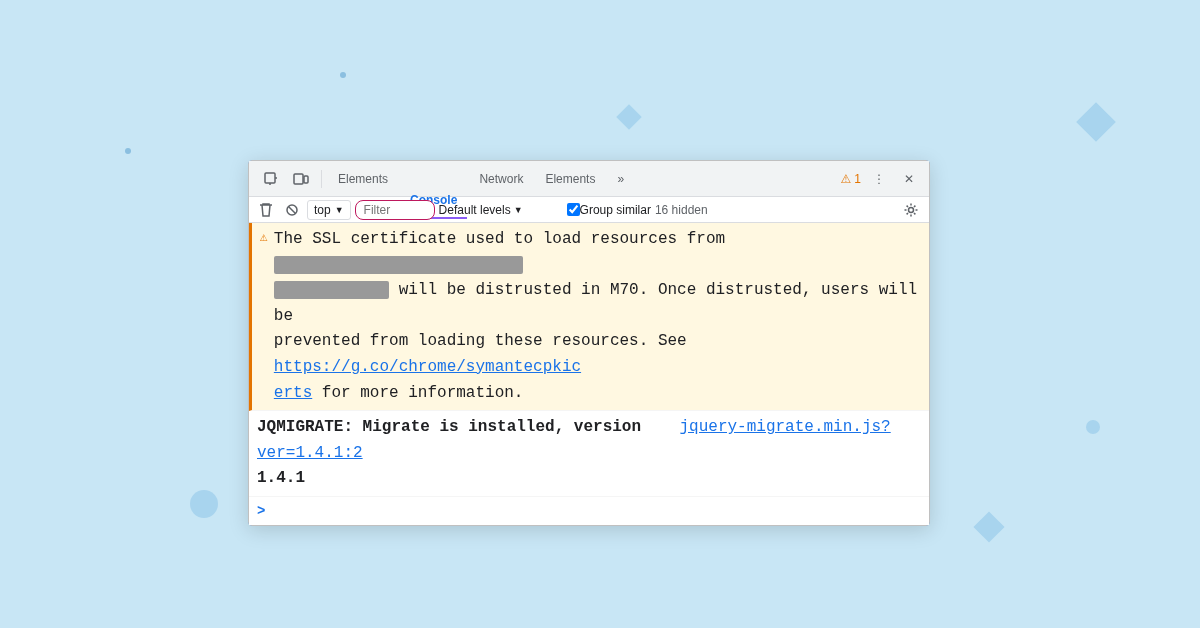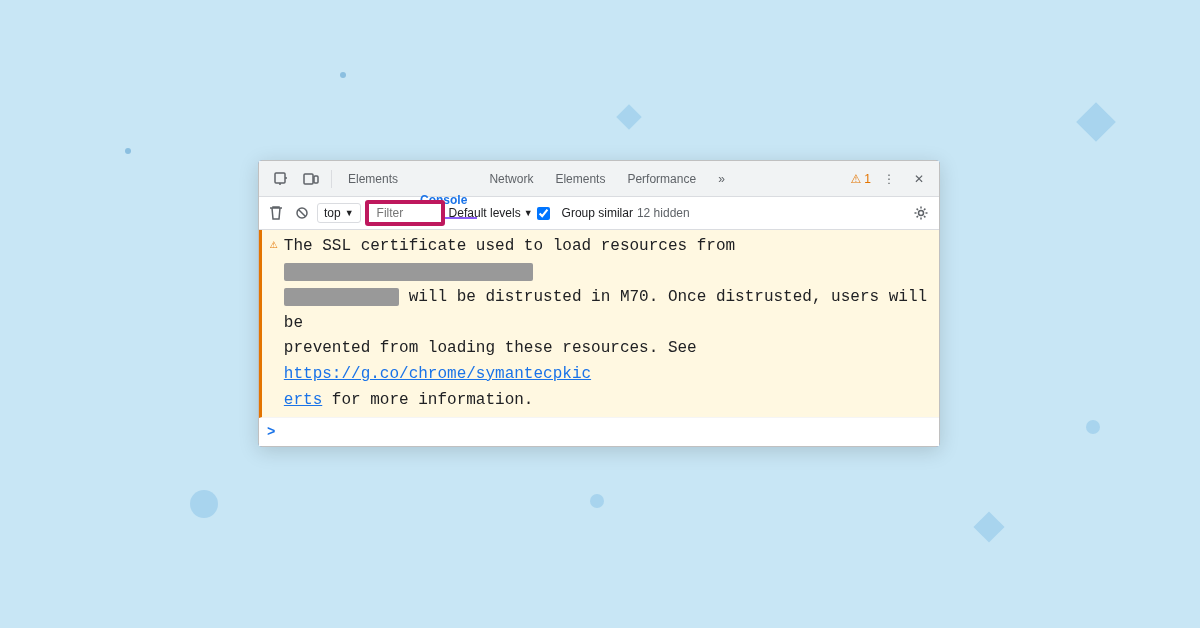--- a/index.html
+++ b/index.html
@@ -27,21 +27,21 @@
     .bg-dot {
       position: absolute;
       border-radius: 50%;
       background: #8bbfe0;
     }
 
     
     .devtools-window {
       position: absolute;
       top: 160px;
-      left: 258px;
+      left: 248px;
       width: 682px;
       background: #3b82f6;
       border: 1px solid #c0c0c0;
       border-radius: 4px;
       box-shadow: 0 4px 20px rgba(0,0,0,0.15);
     }
 
     
     .tab-bar {
       display: flex;
@@ -117,21 +117,21 @@
       border-radius: 3px;
       color: #5f6368;
     }
 
     
     .console-toolbar {
       display: flex;
       align-items: center;
       background: #ffffff;
       border-bottom: 1px solid #dadce0;
-      height: 33px;
+      height: 26px;
       padding: 0 6px;
       gap: 4px;
     }
 
     .toolbar-icon {
       width: 22px;
       height: 22px;
       display: flex;
       align-items: center;
       justify-content: center;
@@ -148,45 +148,46 @@
       border: 1px solid #dadce0;
       border-radius: 3px;
       padding: 2px 6px;
       font-size: 12px;
       color: #202124;
       cursor: pointer;
       background: #fff;
     }
 
     .filter-input {
-      border: 4px solid #be185d;
-      border-radius: 3px;
+      border: 1px solid #be185d;
+      border-radius: 8px;
       padding: 2px 8px;
       font-size: 12px;
       color: #202124;
       outline: none;
       width: 80px;
     }
 
     .levels-selector {
       display: flex;
       align-items: center;
       gap: 3px;
       font-size: 12px;
       color: #202124;
       cursor: pointer;
     }
 
     .checkbox-label {
       display: flex;
       align-items: center;
-      gap: 12px;
+      gap: 0;
       font-size: 12px;
       color: #202124;
       cursor: pointer;
+      margin-left: 40px;
     }
 
     .hidden-count {
       font-size: 12px;
       color: #5f6368;
     }
 
     .settings-icon {
       margin-left: auto;
       color: #5f6368;
@@ -302,23 +303,20 @@
       <span>Elements</span>
     </div>
     <div class="tab-item active">
       <span>Console</span>
     </div>
     <div class="tab-item">
       <span>Network</span>
     </div>
     <div class="tab-item">
       <span>Elements</span>
-    </div>
-    <div class="tab-item">
-      <span>Performance</span>
     </div>
 
     <div class="tab-item">
       <span>»</span>
     </div>
 
     <div class="tab-bar-spacer"></div>
 
     <div class="tab-bar-right">
       <div class="warning-badge">
@@ -359,21 +357,21 @@
     <div class="levels-selector">
       <span>Default levels</span>
       <span style="font-size:9px;">▼</span>
     </div>
 
     <label class="checkbox-label">
       <input type="checkbox" checked="" style="">
       <span>Group similar</span>
     </label>
 
-    <span class="hidden-count">12 hidden</span>
+    <span class="hidden-count">16 hidden</span>
 
     <div class="settings-icon icon-btn" title="Console settings">
       <svg class="svg-icon" viewBox="0 0 16 16" fill="none" stroke="#5f6368" stroke-width="1.5">
         <circle cx="8" cy="8" r="2.5"></circle>
         <path d="M8 1.5v2M8 12.5v2M1.5 8h2M12.5 8h2M3.6 3.6l1.4 1.4M11 11l1.4 1.4M3.6 12.4l1.4-1.4M11 5l1.4-1.4"></path>
       </svg>
     </div>
 
   </div>
 
@@ -382,20 +380,27 @@
     <div class="console-message warning">
       <span class="warning-icon">⚠</span>
       <div class="message-text">
         The SSL certificate used to load resources from <span class="redacted">██████████████████████████</span>
         <br>
         <span class="redacted">████████████</span> will be distrusted in M70. Once distrusted, users will be
         <br>prevented from loading these resources. See <a class="message-link" href="#">https://g.co/chrome/symantecpkic<br>erts</a> for more information.
       </div>
     </div>
 
+    <div class="console-message info">
+      <div class="message-text">
+        <strong>JQMIGRATE: Migrate is installed, version </strong>&nbsp;&nbsp;&nbsp;<a class="message-link" href="#">jquery-migrate.min.js?ver=1.4.1:2</a>
+        <br>
+        <strong>1.4.1</strong>
+      </div>
+    </div>
 
     <div class="console-prompt">
       <span class="prompt-arrow">&gt;</span>
     </div>
 
   </div>
 
 </div>
 
 </body></html>

